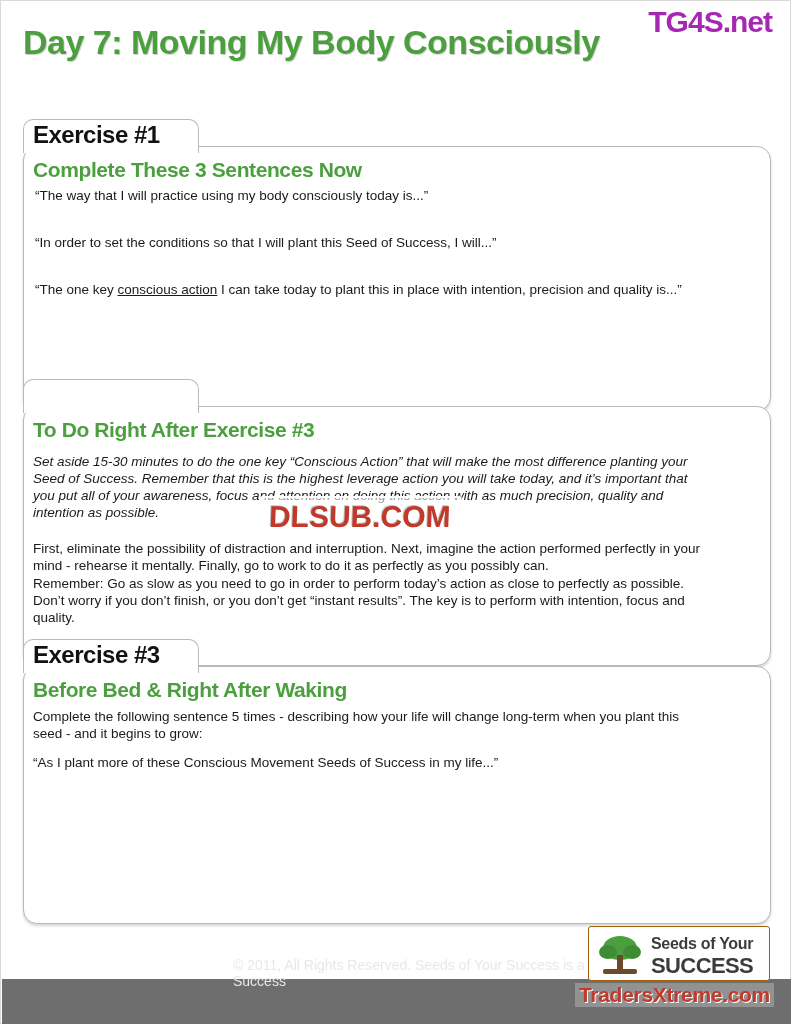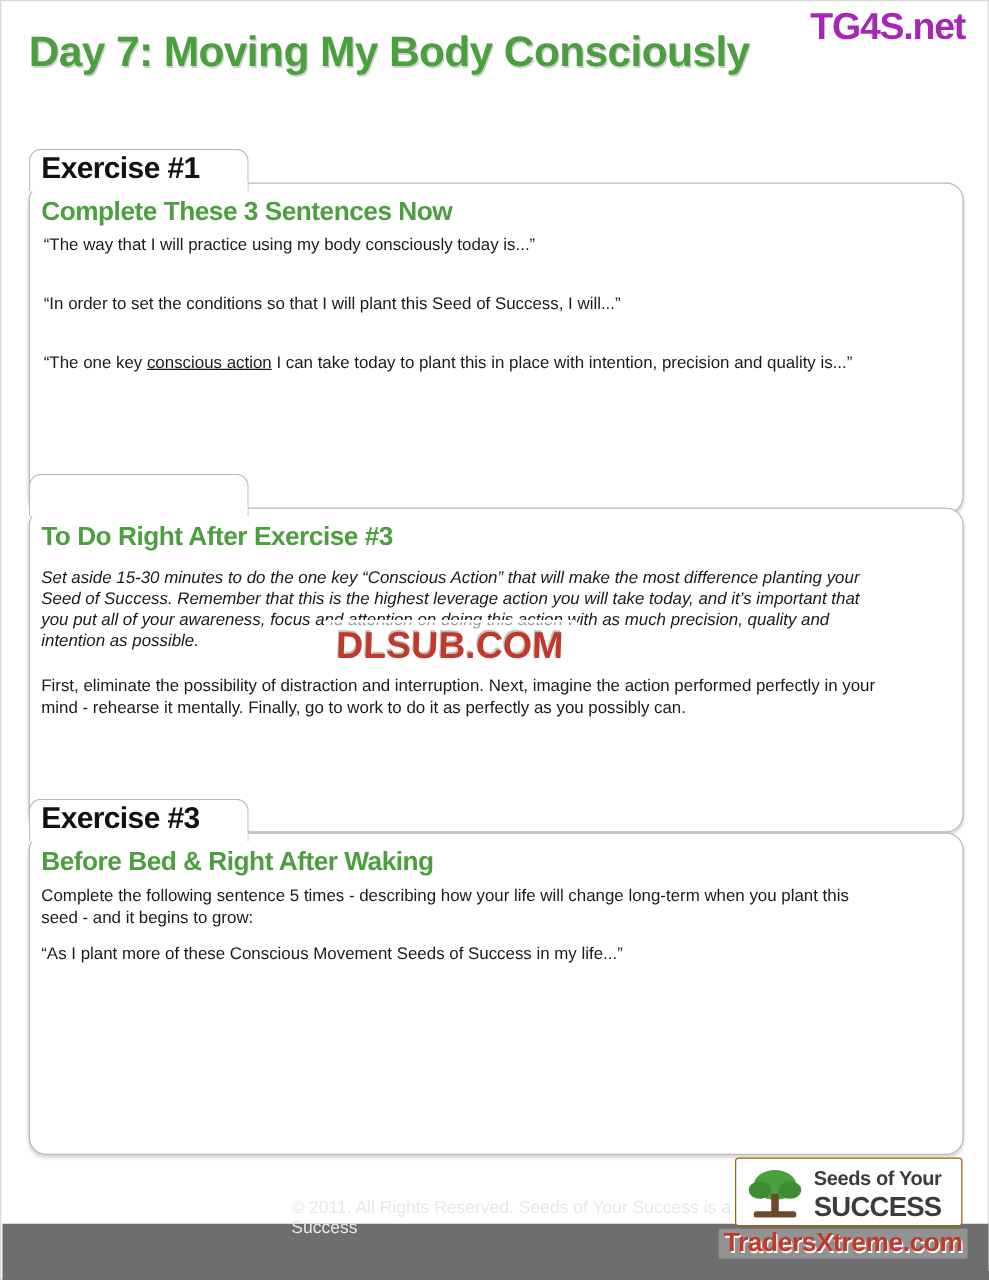--- a/index.html
+++ b/index.html
@@ -236,20 +236,21 @@
   <div class="body-text" id="p1">“The way that I will practice using my body consciously today is...”</div>
   <div class="body-text" id="p2">“In order to set the conditions so that I will plant this Seed of Success, I will...”</div>
   <div class="body-text" id="p3"><span>“The one key </span><span class="underline">conscious action</span><span> I can take today to plant this in place with intention, precision and quality is...”</span></div>
 
   <div class="card" id="card2"></div>
   <div class="tab" id="tab2"></div>
   <div class="cover" id="cover2"></div>
   <div class="subhead" id="sub2">To Do Right After Exercise #3</div>
   <div class="body-text" id="e2p1">Set aside 15-30 minutes to do the one key “Conscious Action” that will make the most difference planting your Seed of Success. Remember that this is the highest leverage action you will take today, and it’s important that you put all of your awareness, focus and attention on doing this action with as much precision, quality and intention as possible.</div>
   <div class="body-text" id="e2p2">First, eliminate the possibility of distraction and interruption. Next, imagine the action performed perfectly in your mind - rehearse it mentally. Finally, go to work to do it as perfectly as  you possibly can.</div>
+  <div class="body-text" id="e2p3">Remember: Go as slow as  you need to go in order to perform today’s action as close to perfectly as possible. Don’t worry if  you don’t finish, or you don’t get “instant results”. The key is to perform with intention, focus and quality.</div>
 
   <div class="watermark-center">DLSUB.COM</div>
 
   <div class="card" id="card3"></div>
   <div class="tab" id="tab3"></div>
   <div class="cover" id="cover3"></div>
   <div class="tab-label" id="tab3-label">Exercise #3</div>
   <div class="subhead" id="sub3">Before Bed &amp; Right After Waking</div>
   <div class="body-text" id="e3p1">Complete the following sentence 5 times - describing how your life will change long-term when you plant this seed - and it begins to grow:</div>
   <div class="body-text" id="e3p2">“As I plant more of these Conscious Movement Seeds of Success in my life...”</div>

